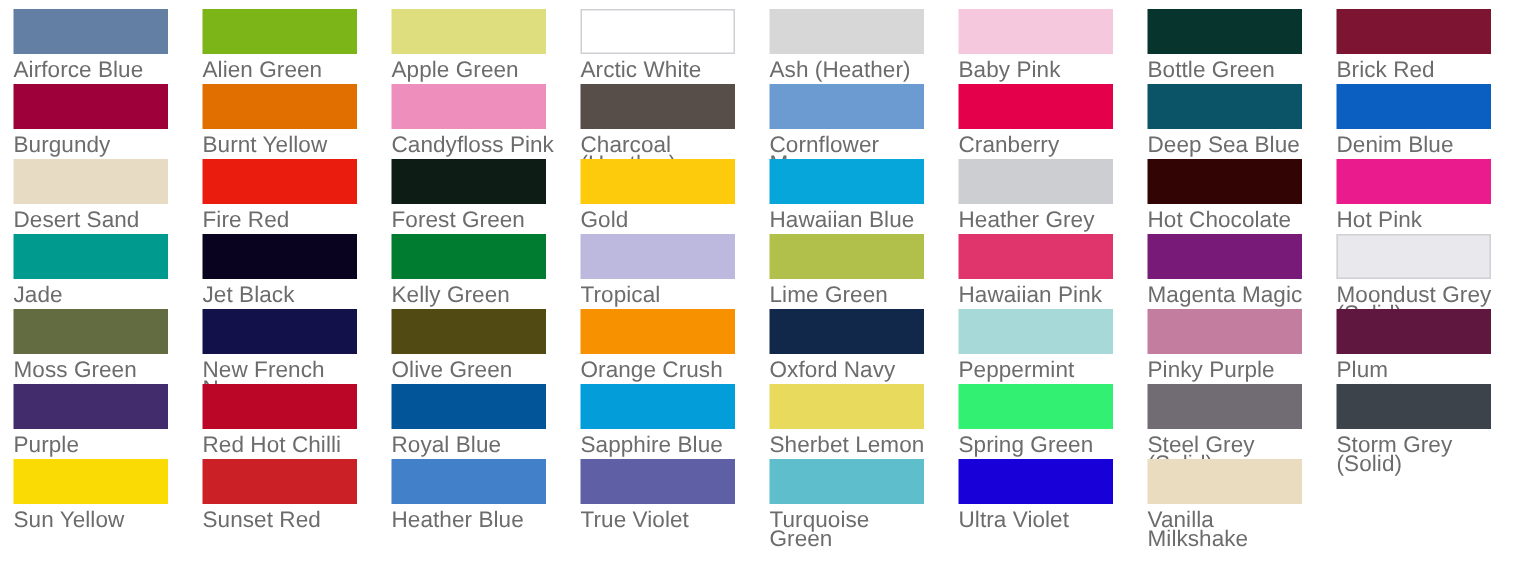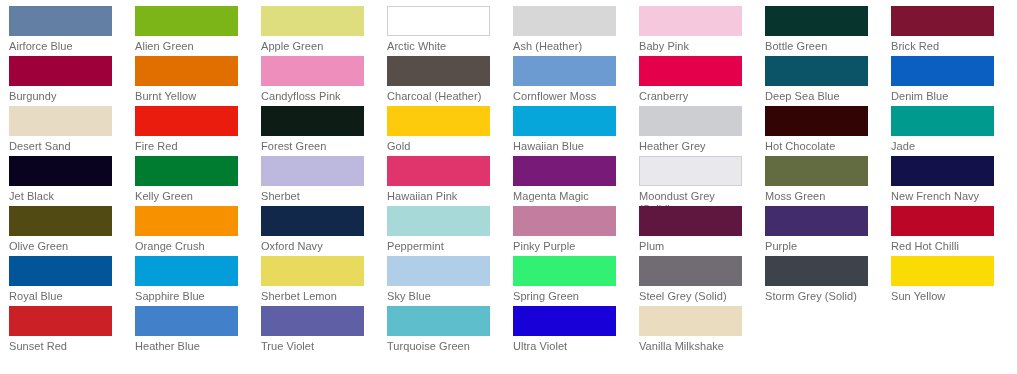--- a/index.html
+++ b/index.html
@@ -34,21 +34,21 @@
     box-sizing: border-box;
     display: block;
   }
   .swatch-chip.bordered {
     border: 1px solid #cfcfd4;
   }
   .swatch-label {
     display: block;
     margin-top: 4px;
     width: 112px;
-    font-size: 11px;
+    font-size: 15px;
     line-height: 13px;
     color: #6c6c6c;
     letter-spacing: 0.05px;
     white-space: pre-line;
   }
 </style>
 </head>
 <body>
 
 <div id="swatch-grid">
@@ -138,34 +138,42 @@
     </div>
     <div class="swatch-cell">
       <span class="swatch-chip" style="background-color: rgb(205, 206, 210); --c: #cdced2;"></span>
       <span class="swatch-label">Heather Grey</span>
     </div>
     <div class="swatch-cell">
       <span class="swatch-chip" style="background-color: rgb(51, 4, 4); --c: #330404;"></span>
       <span class="swatch-label">Hot Chocolate</span>
     </div>
     <div class="swatch-cell">
+      <span class="swatch-chip" style="background-color: rgb(234, 28, 141); --c: #ea1c8d;"></span>
+      <span class="swatch-label">Hot Pink</span>
+    </div>
+    <div class="swatch-cell">
       <span class="swatch-chip" style="background-color: rgb(0, 155, 142); --c: #009b8e;"></span>
       <span class="swatch-label">Jade</span>
     </div>
     <div class="swatch-cell">
       <span class="swatch-chip" style="background-color: rgb(10, 3, 32); --c: #0a0320;"></span>
       <span class="swatch-label">Jet Black</span>
     </div>
     <div class="swatch-cell">
       <span class="swatch-chip" style="background-color: rgb(0, 124, 48); --c: #007c30;"></span>
       <span class="swatch-label">Kelly Green</span>
     </div>
     <div class="swatch-cell">
       <span class="swatch-chip" style="background-color: rgb(189, 184, 221); --c: #bdb8dd;"></span>
-      <span class="swatch-label">Sherbet</span>
+      <span class="swatch-label">Tropical</span>
+    </div>
+    <div class="swatch-cell">
+      <span class="swatch-chip" style="background-color: rgb(177, 192, 75); --c: #b1c04b;"></span>
+      <span class="swatch-label">Lime Green</span>
     </div>
     <div class="swatch-cell">
       <span class="swatch-chip" style="background-color: rgb(224, 53, 108); --c: #e0356c;"></span>
       <span class="swatch-label">Hawaiian Pink</span>
     </div>
     <div class="swatch-cell">
       <span class="swatch-chip" style="background-color: rgb(120, 26, 120); --c: #781a78;"></span>
       <span class="swatch-label">Magenta Magic</span>
     </div>
     <div class="swatch-cell">
@@ -219,24 +227,20 @@
     </div>
     <div class="swatch-cell">
       <span class="swatch-chip" style="background-color: rgb(3, 158, 217); --c: #039ed9;"></span>
       <span class="swatch-label">Sapphire Blue</span>
     </div>
     <div class="swatch-cell">
       <span class="swatch-chip" style="background-color: rgb(232, 218, 93); --c: #e8da5d;"></span>
       <span class="swatch-label">Sherbet Lemon</span>
     </div>
     <div class="swatch-cell">
-      <span class="swatch-chip" style="background-color: rgb(177, 206, 233); --c: #b1cee9;"></span>
-      <span class="swatch-label">Sky Blue</span>
-    </div>
-    <div class="swatch-cell">
       <span class="swatch-chip" style="background-color: rgb(50, 240, 113); --c: #32f071;"></span>
       <span class="swatch-label">Spring Green</span>
     </div>
     <div class="swatch-cell">
       <span class="swatch-chip" style="background-color: rgb(113, 107, 116); --c: #716b74;"></span>
       <span class="swatch-label">Steel Grey (Solid)</span>
     </div>
     <div class="swatch-cell">
       <span class="swatch-chip" style="background-color: rgb(61, 67, 74); --c: #3d434a;"></span>
       <span class="swatch-label">Storm Grey (Solid)</span>

